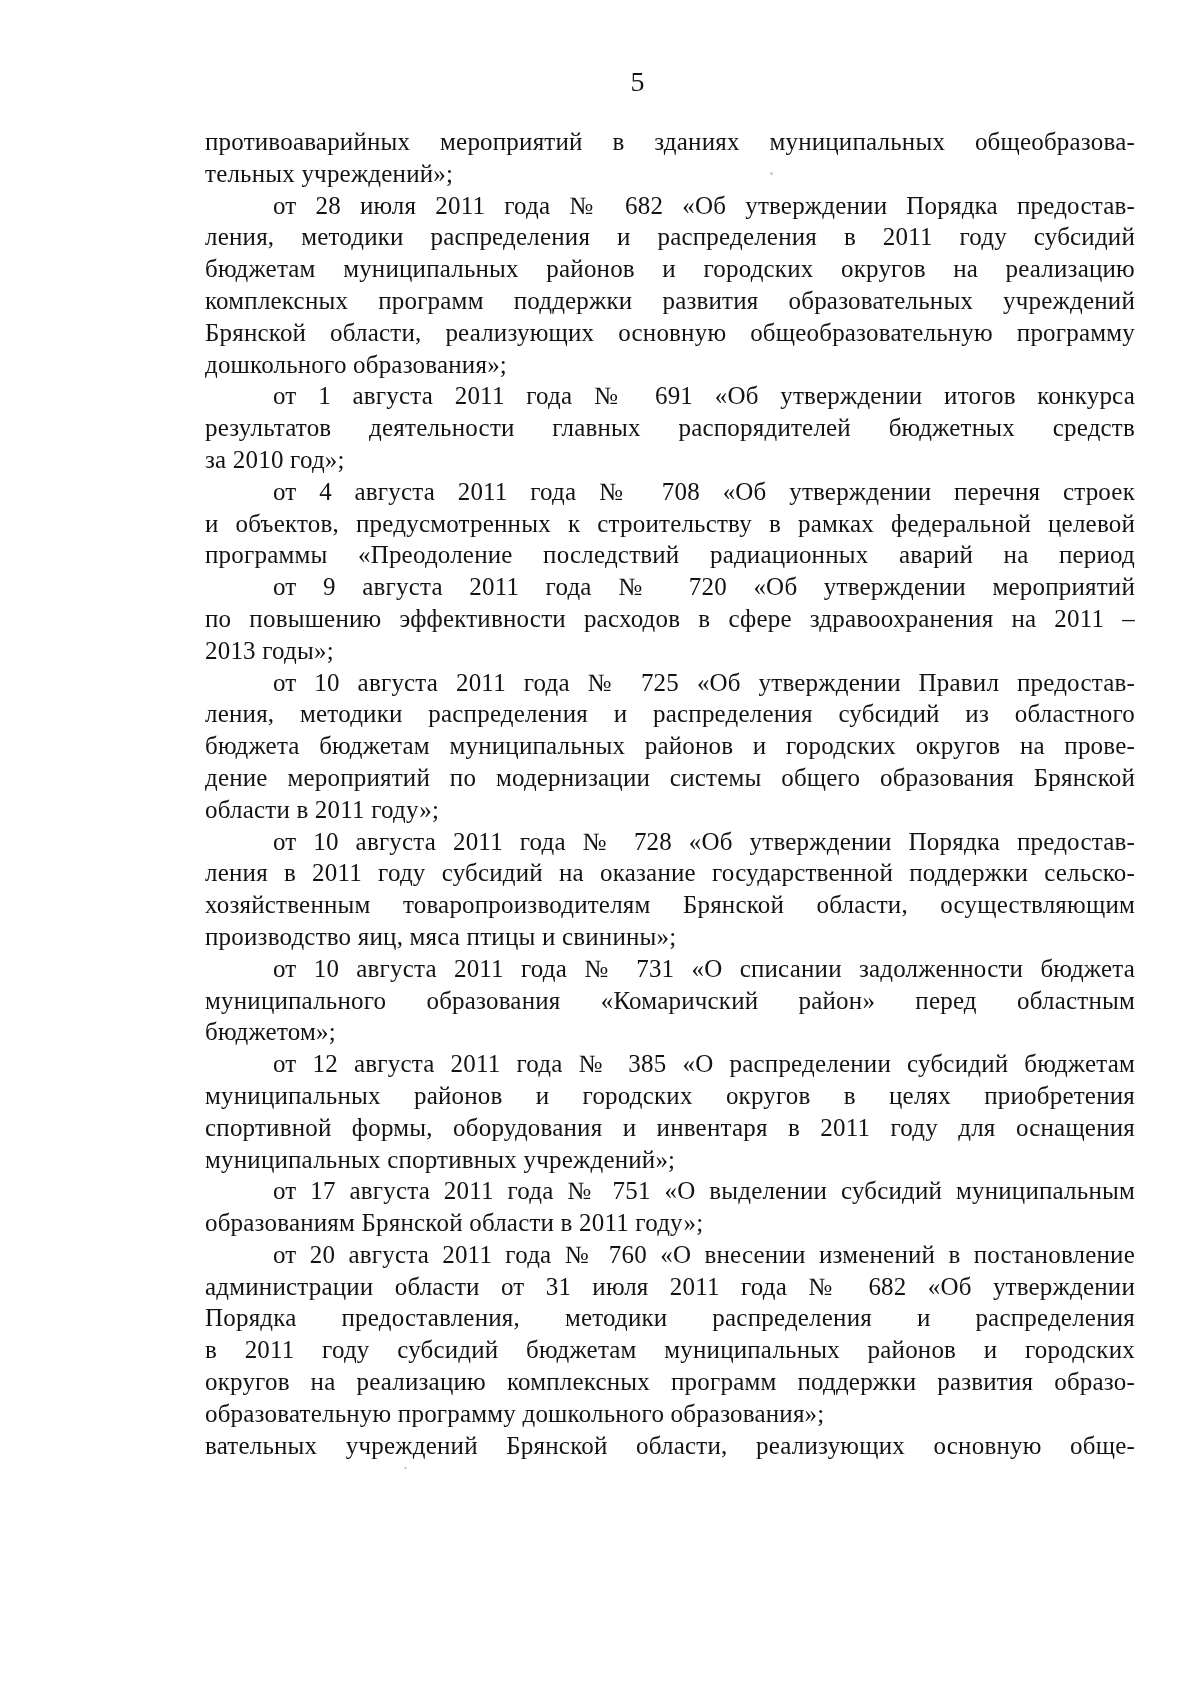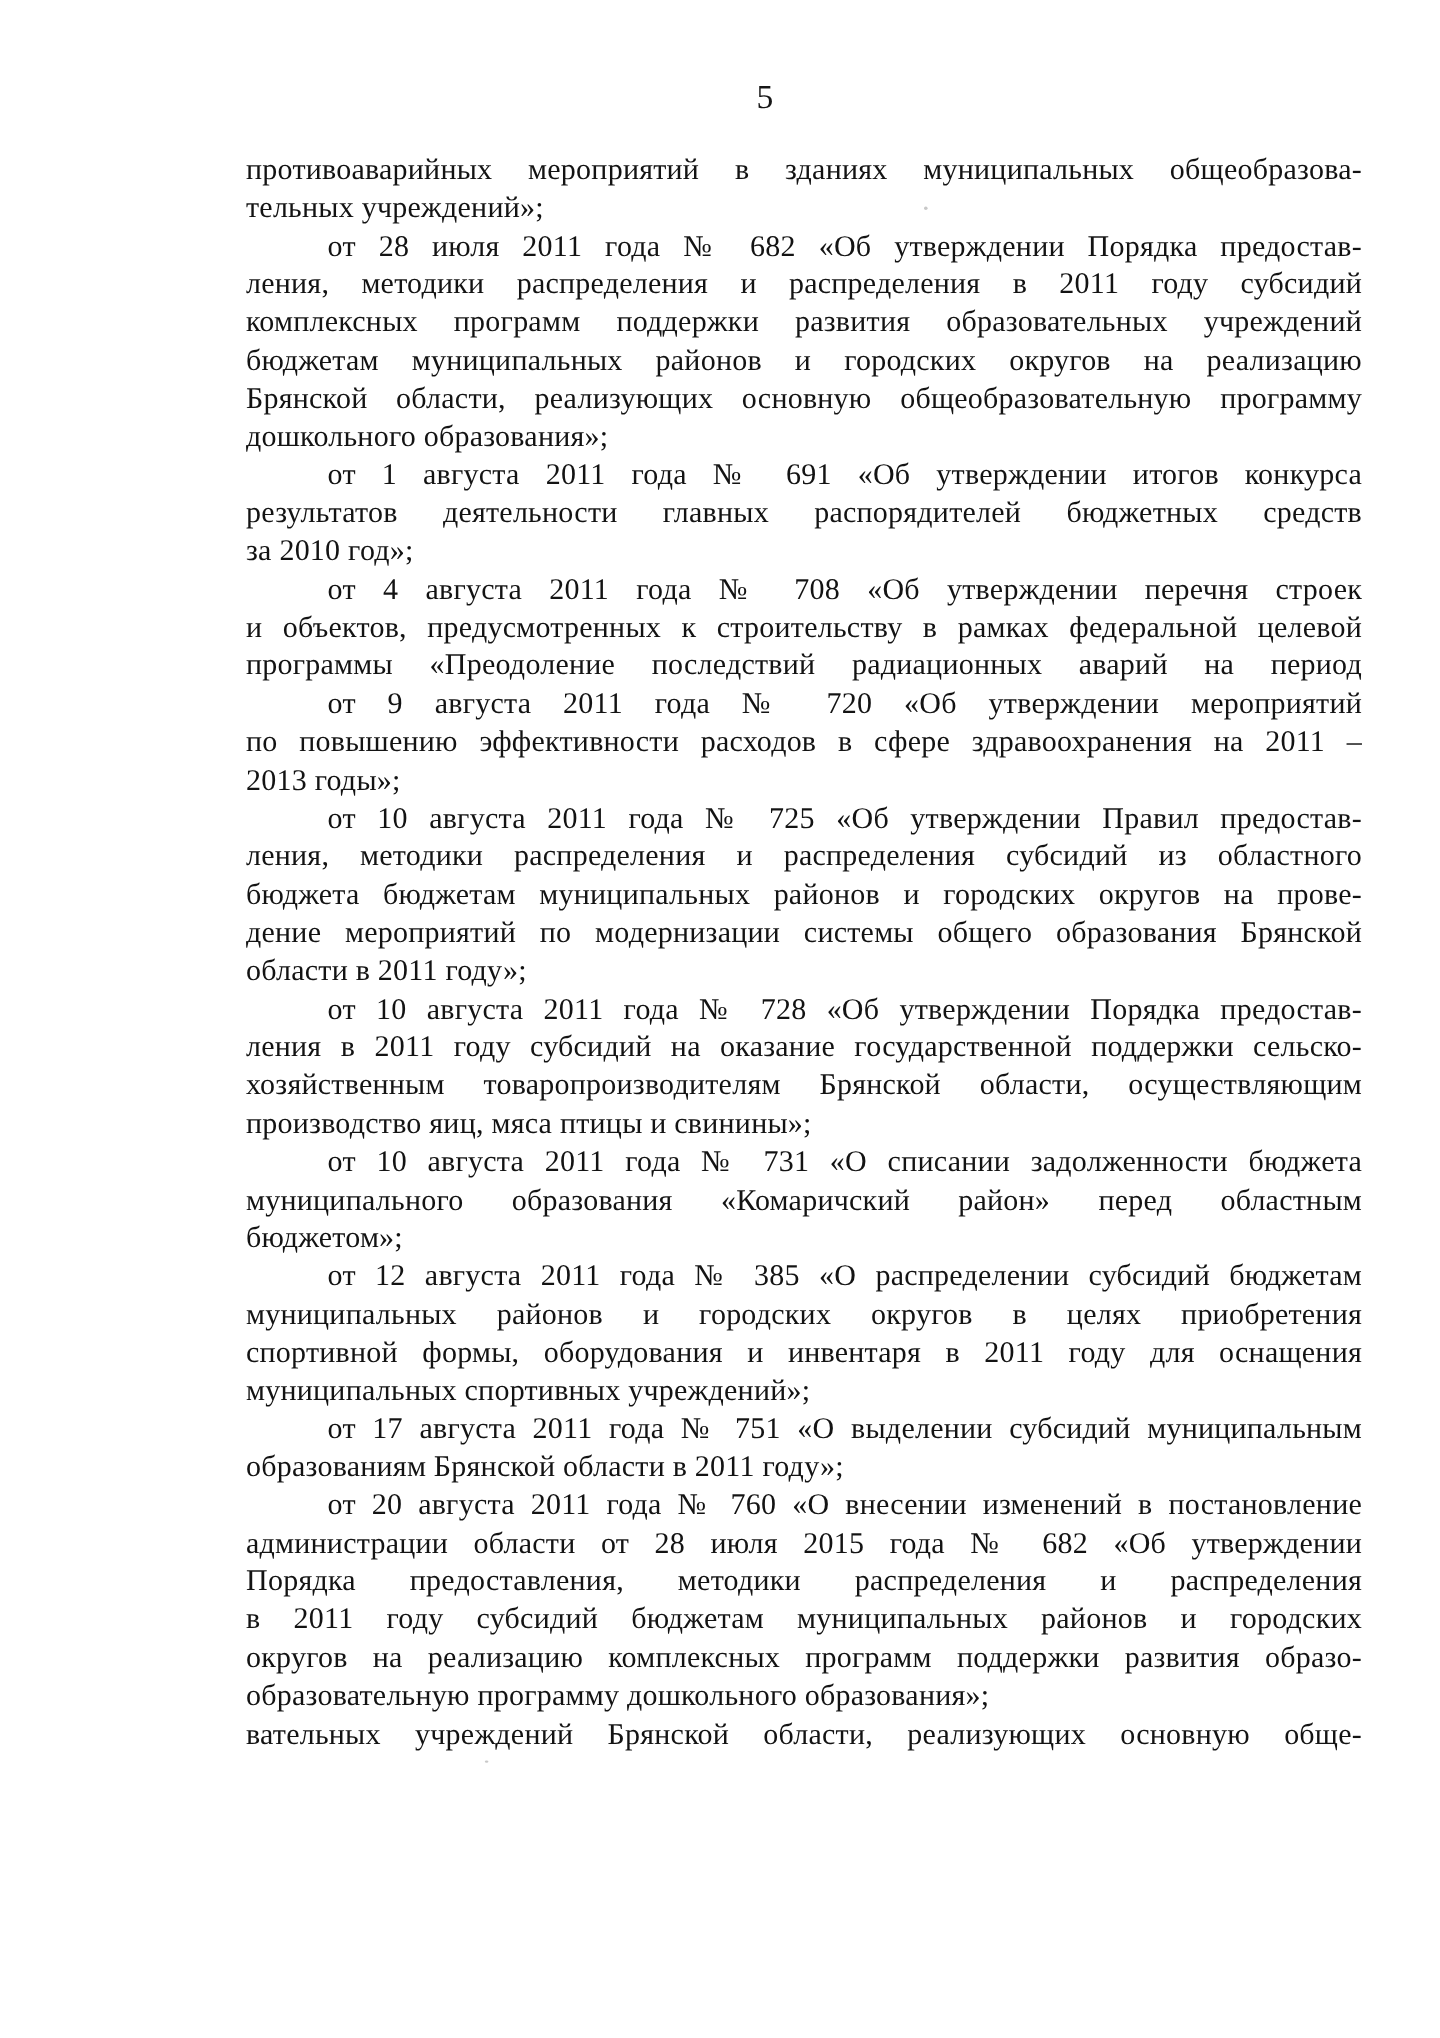--- a/index.html
+++ b/index.html
@@ -71,22 +71,22 @@
   <div class="page-number">5</div>
 
   <div class="doc-body">
       <div class="paragraph">
         <div class="line">противоаварийных мероприятий в зданиях муниципальных общеобразова-</div>
         <div class="line line-last">тельных учреждений»;</div>
       </div>
       <div class="paragraph">
         <div class="line line-indent">от 28 июля 2011 года № 682 «Об утверждении Порядка предостав-</div>
         <div class="line">ления, методики распределения и распределения в 2011 году субсидий</div>
+        <div class="line">бюджетам муниципальных районов и городских округов на реализацию</div>
         <div class="line">комплексных программ поддержки развития образовательных учреждений</div>
-        <div class="line">бюджетам муниципальных районов и городских округов на реализацию</div>
         <div class="line">Брянской области, реализующих основную общеобразовательную программу</div>
         <div class="line line-last">дошкольного образования»;</div>
       </div>
       <div class="paragraph">
         <div class="line line-indent">от 1 августа 2011 года № 691 «Об утверждении итогов конкурса</div>
         <div class="line">результатов деятельности главных распорядителей бюджетных средств</div>
         <div class="line line-last">за 2010 год»;</div>
       </div>
       <div class="paragraph">
         <div class="line line-indent">от 4 августа 2011 года № 708 «Об утверждении перечня строек</div>
@@ -121,21 +121,21 @@
         <div class="line">муниципальных районов и городских округов в целях приобретения</div>
         <div class="line">спортивной формы, оборудования и инвентаря в 2011 году для оснащения</div>
         <div class="line line-last">муниципальных спортивных учреждений»;</div>
       </div>
       <div class="paragraph">
         <div class="line line-indent">от 17 августа 2011 года № 751 «О выделении субсидий муниципальным</div>
         <div class="line line-last">образованиям Брянской области в 2011 году»;</div>
       </div>
       <div class="paragraph">
         <div class="line line-indent">от 20 августа 2011 года № 760 «О внесении изменений в постановление</div>
-        <div class="line">администрации области от 28 июля 2015 года № 682 «Об утверждении</div>
+        <div class="line">администрации области от 31 июля 2011 года № 682 «Об утверждении</div>
         <div class="line">Порядка предоставления, методики распределения и распределения</div>
         <div class="line">в 2011 году субсидий бюджетам муниципальных районов и городских</div>
         <div class="line">округов на реализацию комплексных программ поддержки развития образо-</div>
         <div class="line line-last">образовательную программу дошкольного образования»;</div>
         <div class="line">вательных учреждений Брянской области, реализующих основную обще-</div>
       </div>
     </div>
 
   <div class="speck speck-1"></div>
   <div class="speck speck-2"></div>

